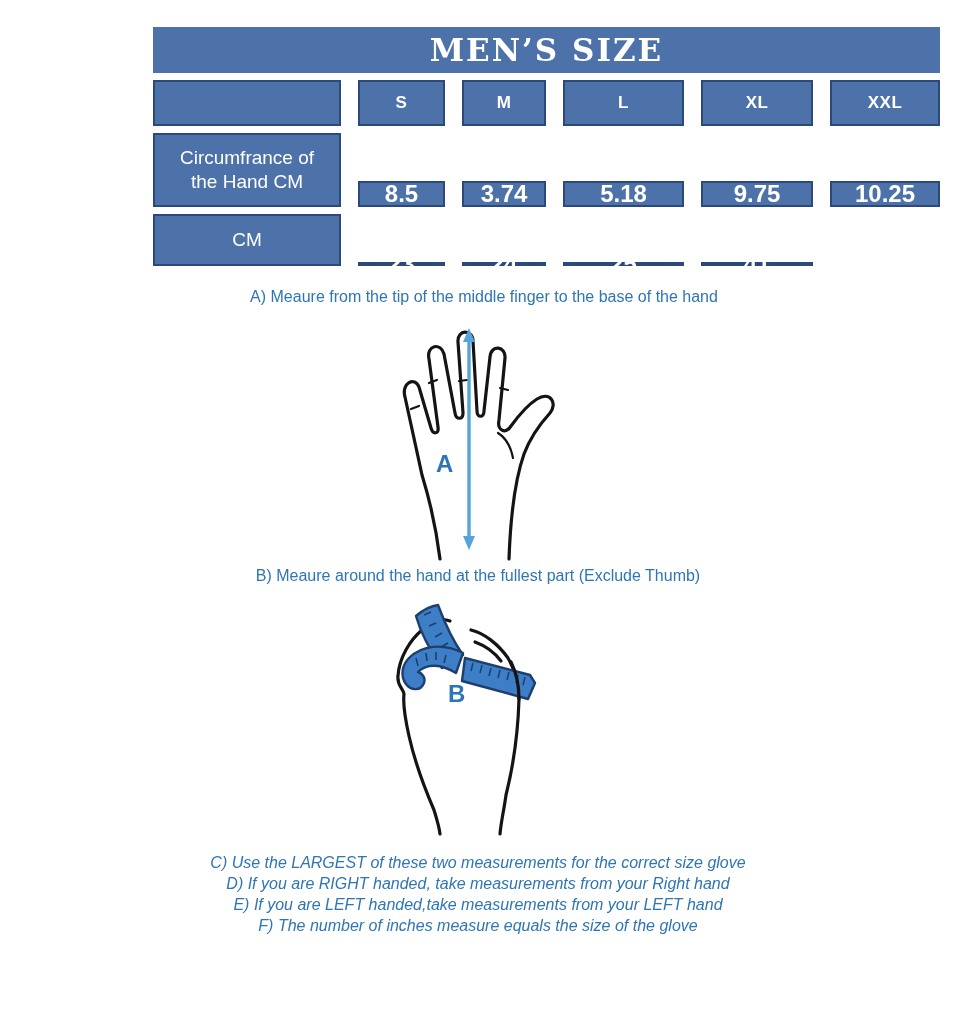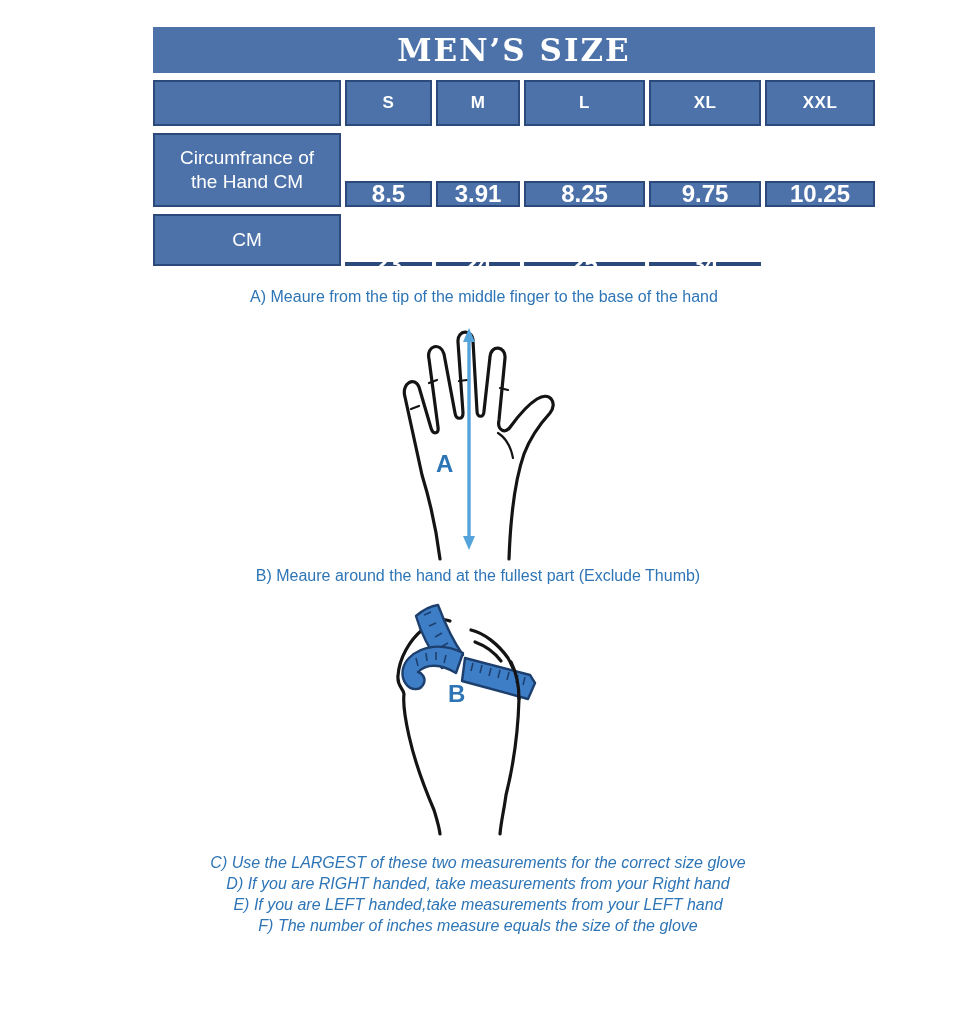--- a/index.html
+++ b/index.html
@@ -6,21 +6,21 @@
   body{
     width:956px;height:1024px;background:#ffffff;
     font-family:"Liberation Sans","DejaVu Sans",sans-serif;
     position:relative;overflow:hidden;
   }
   
   .size-table{
     display:grid;
     grid-template-columns:188px 87px 84px 121px 112px 110px;
     grid-template-rows:46px 46px 74px 52px;
-    gap:7px 4px;
+    gap:7px 17px;
     width:722px;
     margin:27px 0 0 153px;
   }
   .t-title{
     grid-column:1/-1;
     background:#4d72a9;color:#ffffff;
     display:flex;align-items:center;justify-content:center;
     font-family:"DejaVu Serif","Liberation Serif",serif;
     font-weight:800;font-size:31px;letter-spacing:2px;
   }
@@ -55,30 +55,30 @@
 
   <div class="cell head"></div>
   <div class="cell head">S</div>
   <div class="cell head">M</div>
   <div class="cell head">L</div>
   <div class="cell head">XL</div>
   <div class="cell head">XXL</div>
 
   <div class="cell rowlabel">Circumfrance of the Hand CM</div>
   <div class="cell num">8.5</div>
-  <div class="cell num">3.91</div>
-  <div class="cell num">8.25</div>
+  <div class="cell num">3.74</div>
+  <div class="cell num">5.18</div>
   <div class="cell num">9.75</div>
   <div class="cell num">10.25</div>
 
   <div class="cell rowlabel">CM</div>
   <div class="cell num">23</div>
   <div class="cell num">24</div>
   <div class="cell num">25</div>
-  <div class="cell num">34</div>
+  <div class="cell num">41</div>
 </div>
 
 <div class="caption a">A) Meaure from the tip of the middle finger to the base of the hand</div>
 
 <div class="diagram-wrap hand">
   <svg width="200" height="242" viewBox="0 0 200 242">
 
     <path d="M62,240 C58,208 52,182 44,156 L27,78 C23,64 37,57 41,68 L53,109 C55,116 61,115 60,108
          L51,40 C48,26 63,23 66,35 L77,94 C78,101 85,101 85,94
          L80,23 C79,10 95,10 95,22 L99,92 C99,99 106,99 106,92

